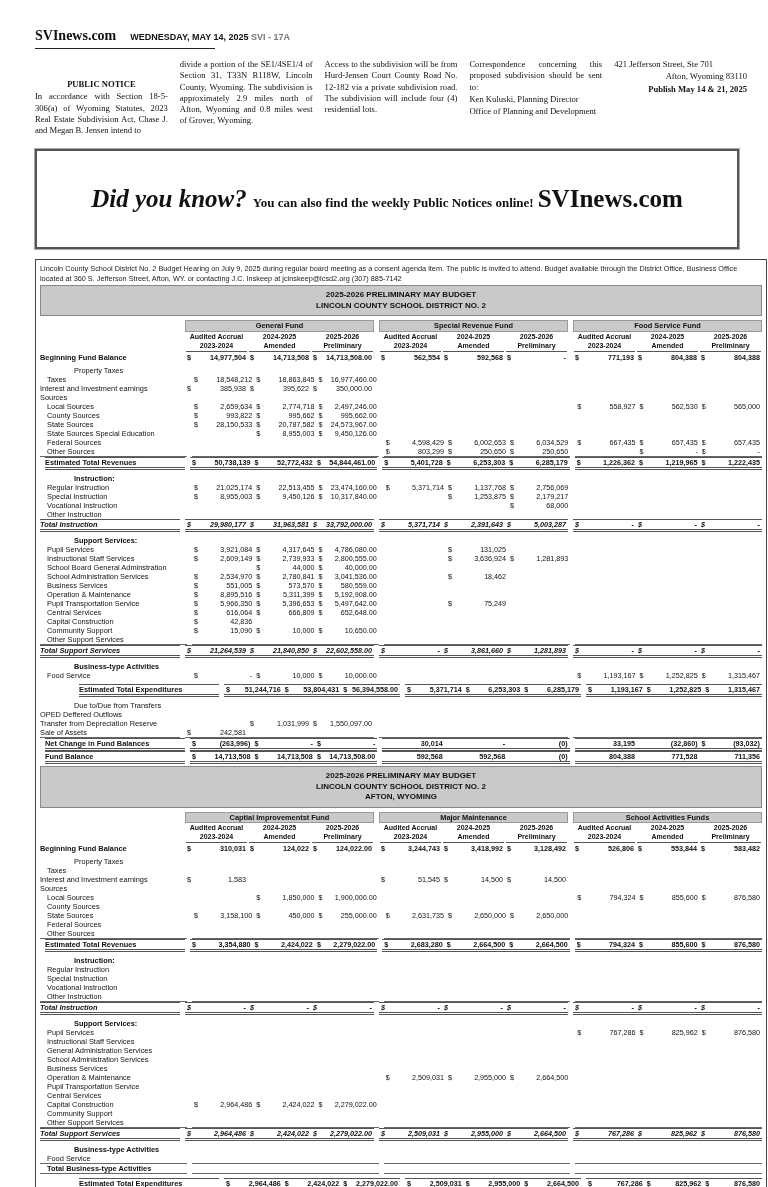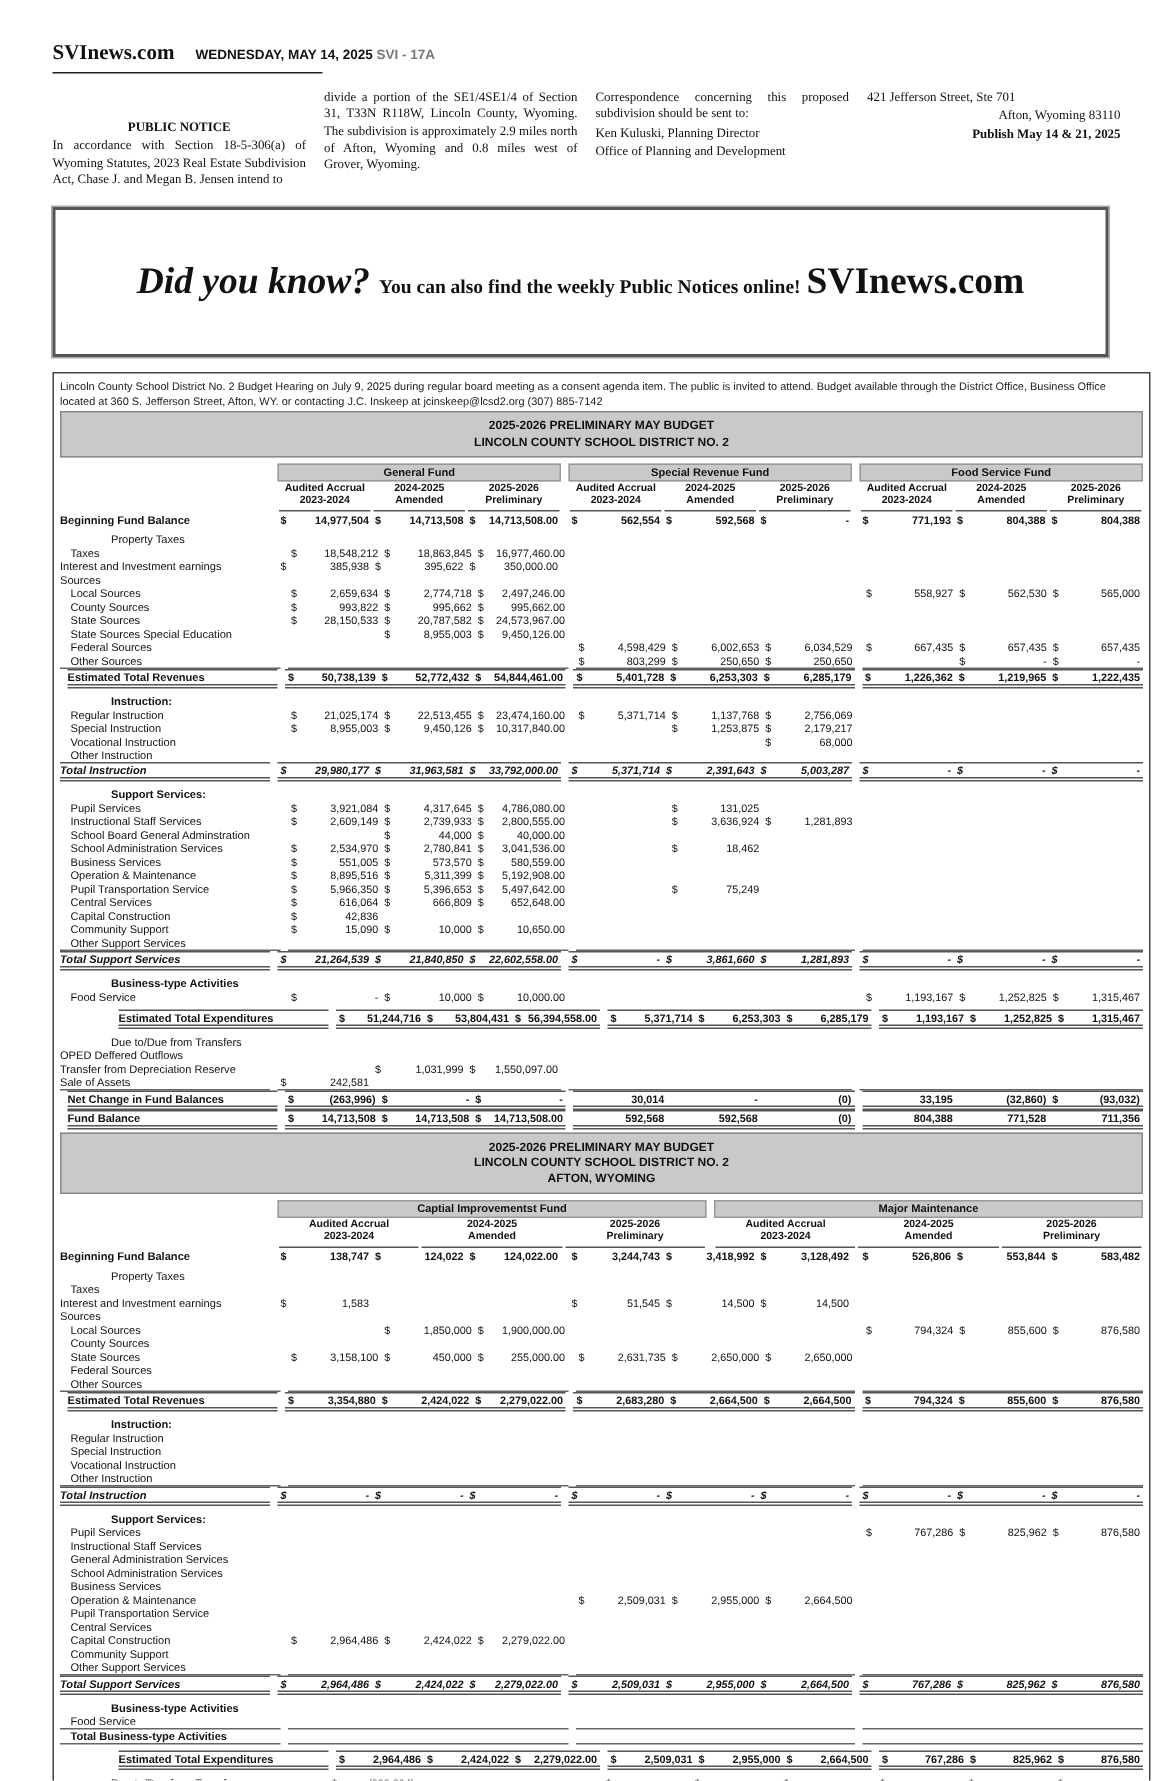--- a/index.html
+++ b/index.html
@@ -78,20 +78,23 @@
 
   <div class="notice">
     <div class="ncol">
       <p class="pn-title">PUBLIC NOTICE</p>
       <p>In accordance with Section 18-5-306(a) of Wyoming Statutes, 2023 Real Estate Subdivision Act, Chase J. and Megan B. Jensen intend to</p>
     </div>
     <div class="ncol">
       <p>divide a portion of the SE1/4SE1/4 of Section 31, T33N R118W, Lincoln County, Wyoming. The subdivision is approximately 2.9 miles north of Afton, Wyoming and 0.8 miles west of Grover, Wyoming.</p>
     </div>
     <div class="ncol">
+      <p>Access to the subdivision will be from Hurd-Jensen Court County Road No. 12-182 via a private subdivision road. The subdivision will include four (4) residential lots.</p>
+    </div>
+    <div class="ncol">
       <p>Correspondence concerning this proposed subdivision should be sent to:</p>
       <p style="text-align:left;">Ken Kuluski, Planning Director</p>
       <p>Office of Planning and Development</p>
     </div>
     <div class="ncol">
       <p style="text-align:left;">421 Jefferson Street, Ste 701</p>
       <p style="text-align:right;">Afton, Wyoming 83110</p>
       <p class="pub-right">Publish May 14 &amp; 21, 2025</p>
     </div>
   </div>
@@ -2000,27 +2003,44 @@
                 <div class="colh">
                   <div>2024-2025</div>
                   <div>Amended</div>
                 </div>
                 <div class="colh">
                   <div>2025-2026</div>
                   <div>Preliminary</div>
                 </div>
               </div>
             </div>
+            <div class="fgroup">
+              <div class="fbar">School Activities Funds</div>
+              <div class="cols">
+                <div class="colh">
+                  <div>Audited  Accrual</div>
+                  <div>2023-2024</div>
+                </div>
+                <div class="colh">
+                  <div>2024-2025</div>
+                  <div>Amended</div>
+                </div>
+                <div class="colh">
+                  <div>2025-2026</div>
+                  <div>Preliminary</div>
+                </div>
+              </div>
+            </div>
           </div>
           <div class="trow b">
             <div class="lbl">Beginning Fund Balance</div>
             <div class="g">
               <div class="c">
                 <span class="d">$</span>
-                <span class="v">138,747</span>
+                <span class="v">310,031</span>
               </div>
               <div class="c">
                 <span class="d">$</span>
                 <span class="v">124,022</span>
               </div>
               <div class="c">
                 <span class="d">$</span>
                 <span class="v">124,022.00</span>
               </div>
             </div>

